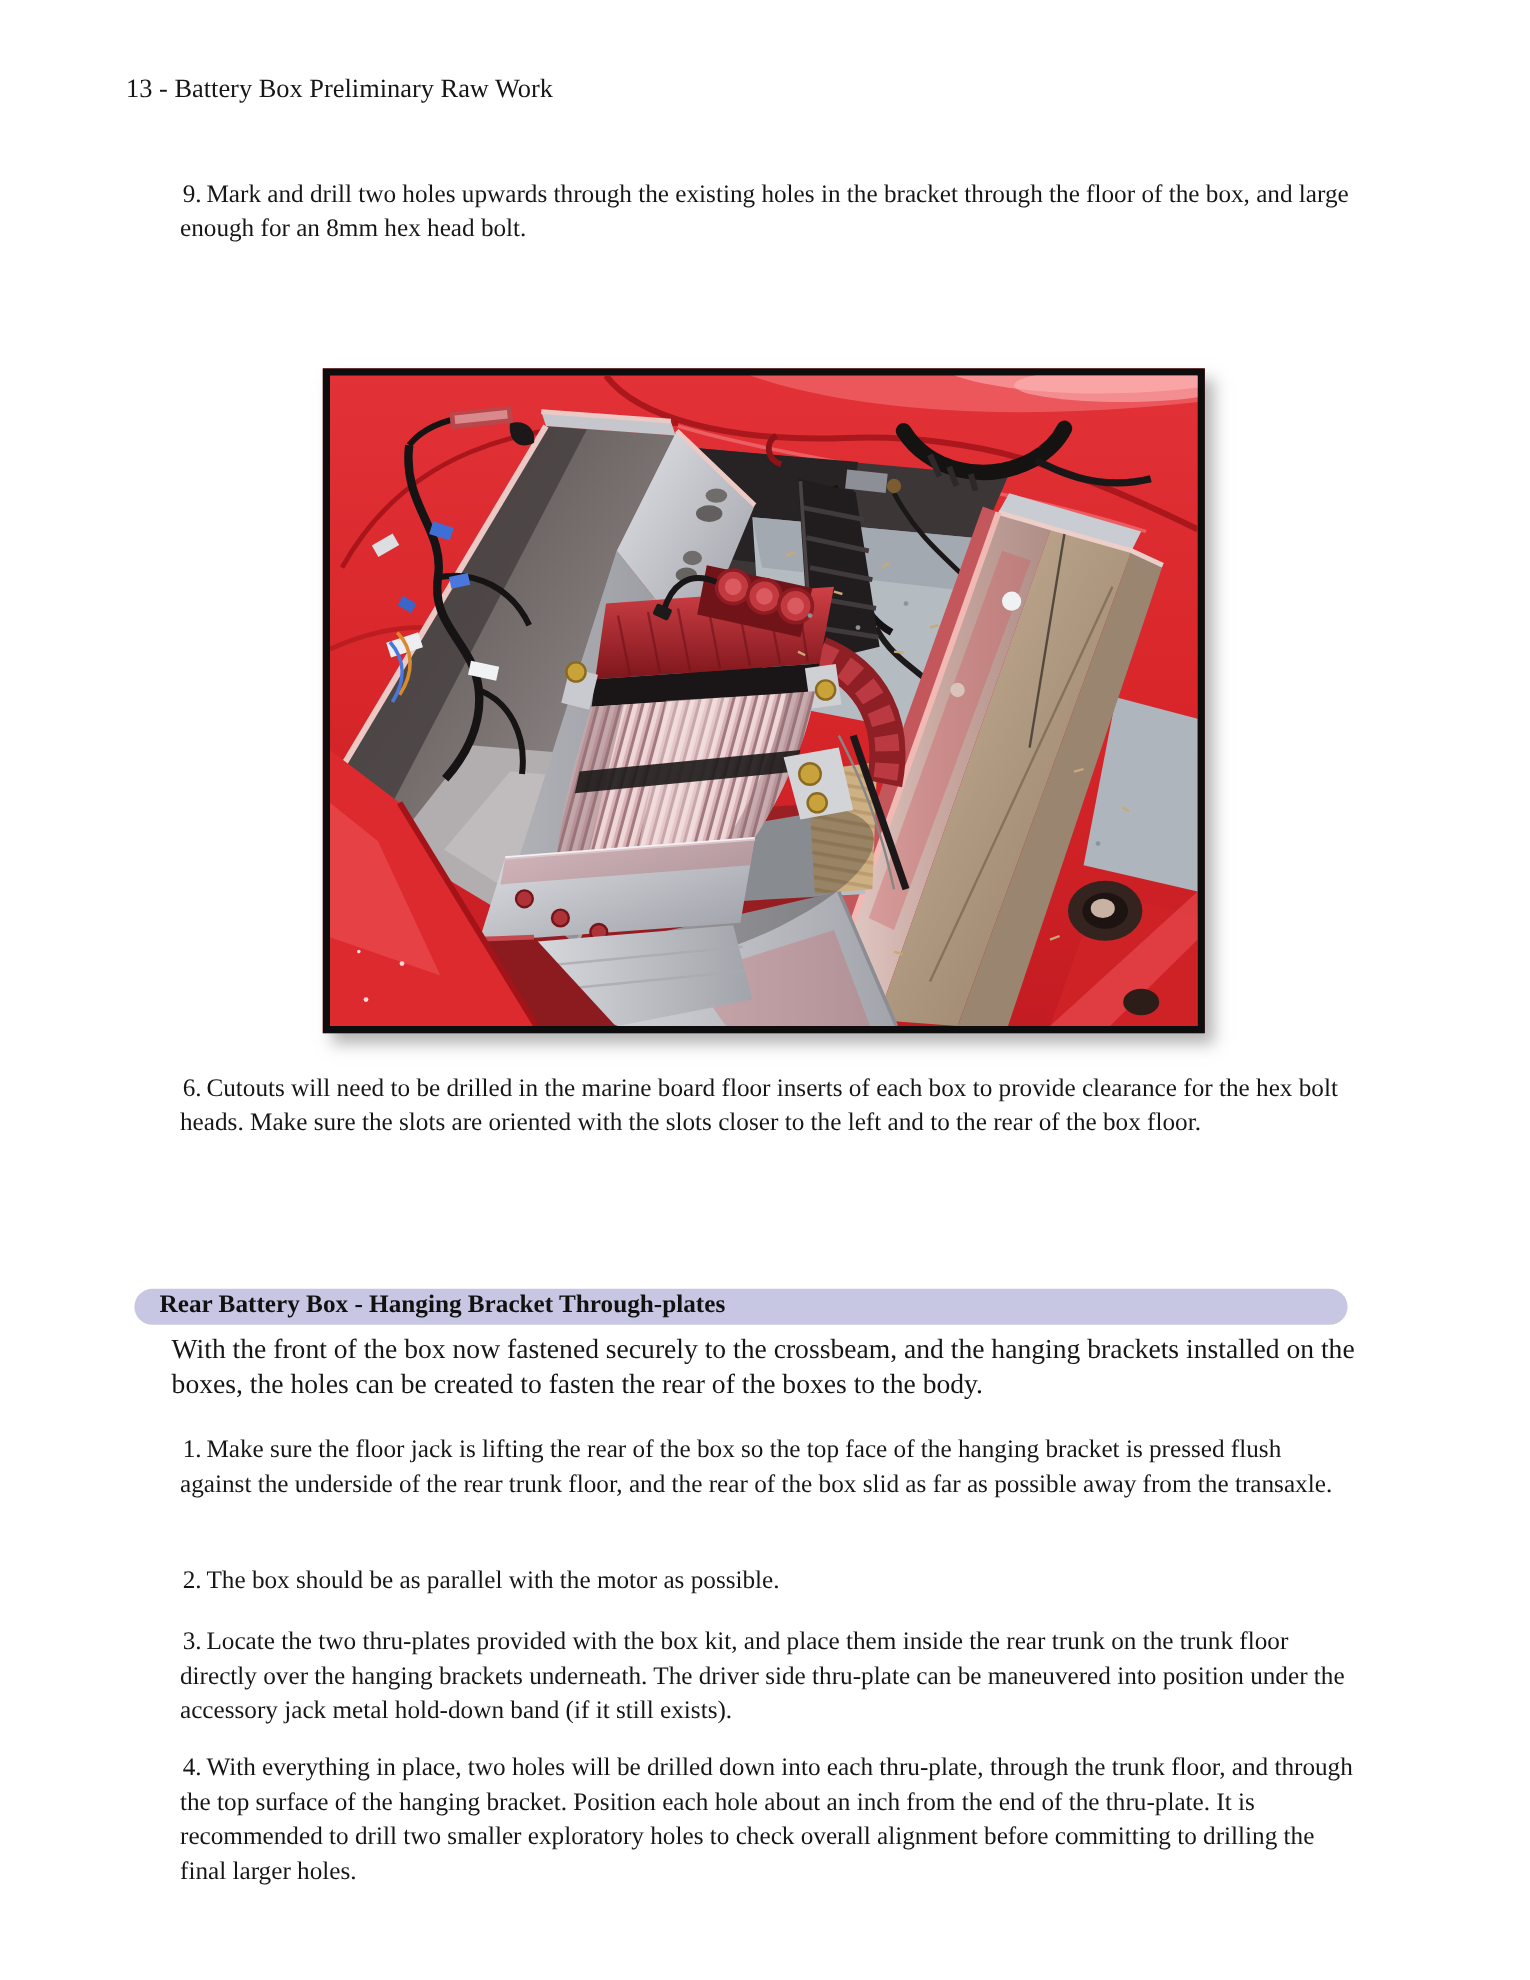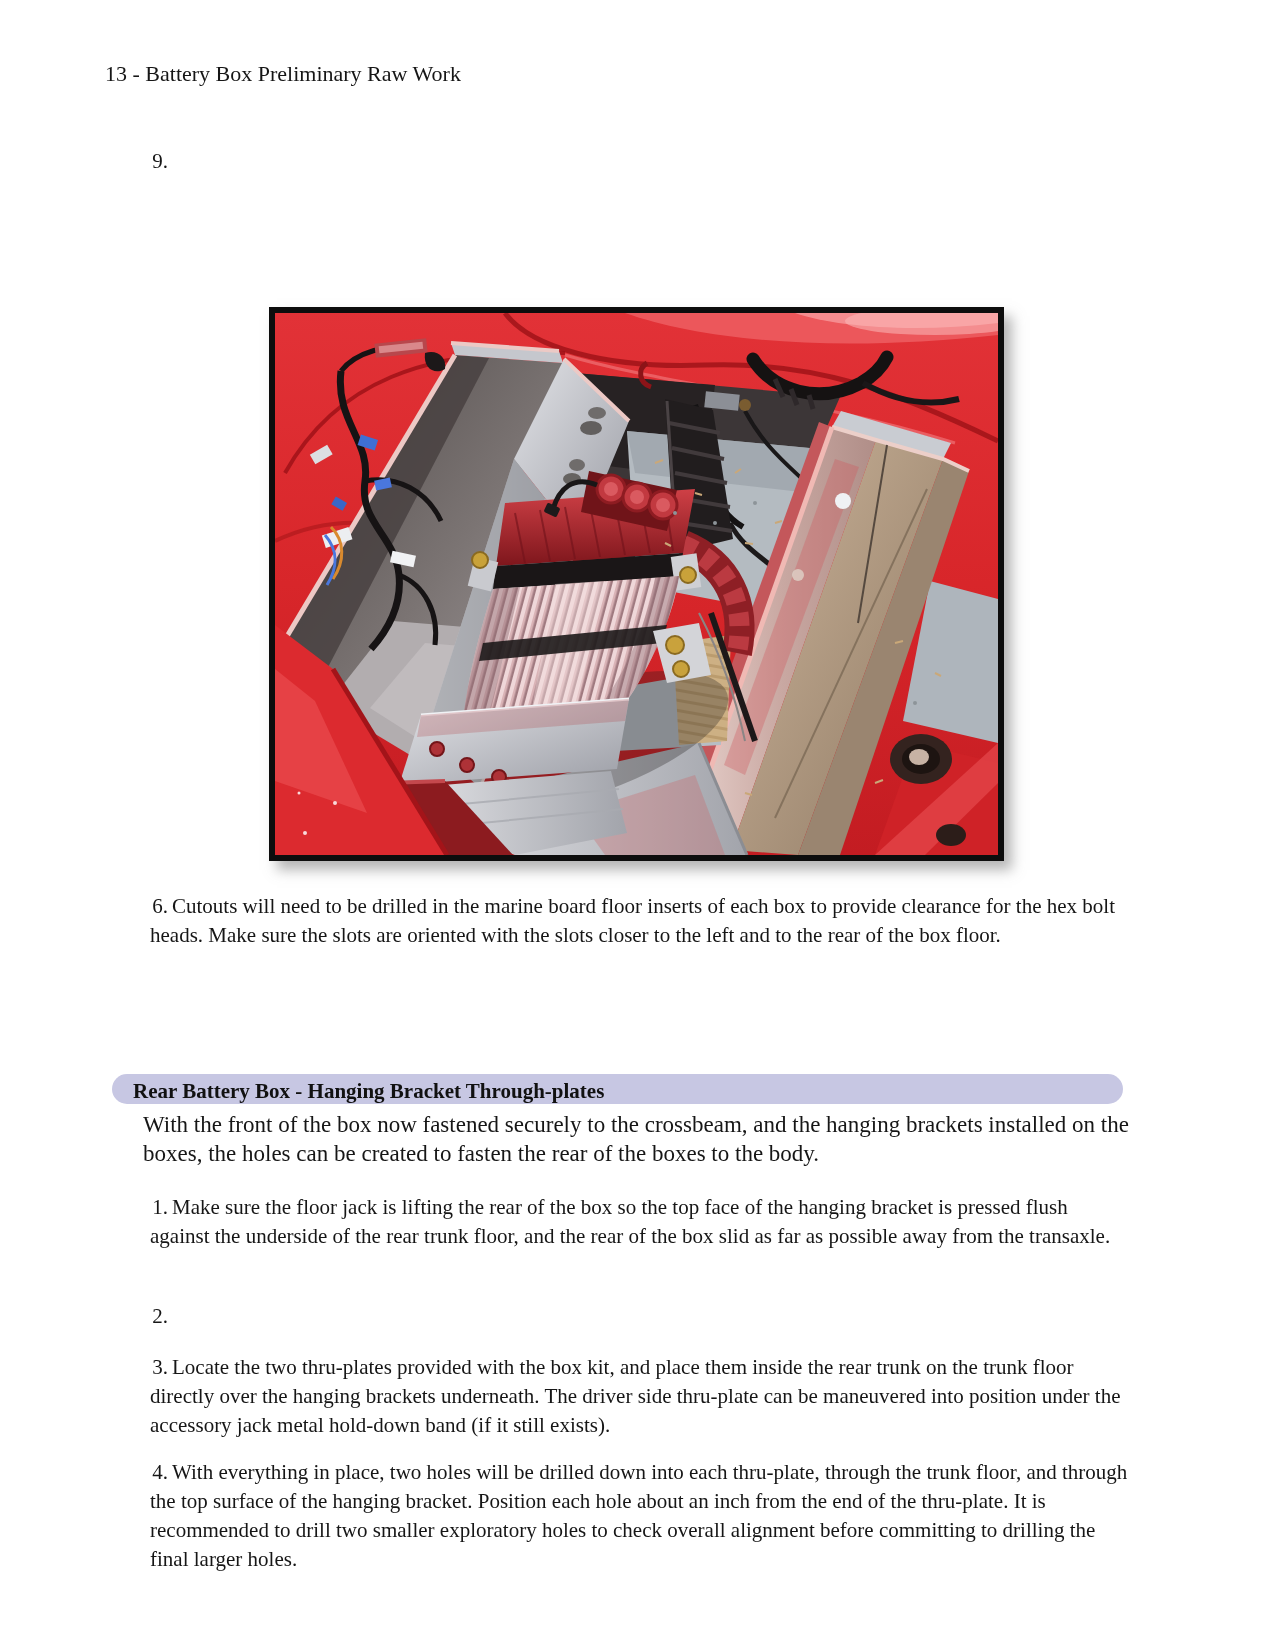--- a/index.html
+++ b/index.html
@@ -6,40 +6,40 @@
   .page {
     position:relative; width:1275px; height:1650px; background:#ffffff;
     font-family:Liberation Serif, serif; color:#161616; overflow:hidden;margin-top:44px;
   }
   .doc-header { position:absolute; left:105px; top:15px; font-size:22px; line-height:30px; }
   .step { position:absolute; left:150px; width:980px; font-size:21px; line-height:29px; text-indent:22px; }
   .step .num { position:absolute; left:-28px; top:0; width:46px; text-align:right; text-indent:0; }
   .para { position:absolute; left:143px; width:988px; font-size:23px; line-height:29px; }
   .section-bar {
     position:absolute; left:112px; top:1030px; width:1011px; height:30px;
-    border-radius:15px; display:flex; align-items:flex-end; padding-left:21px;
+    border-radius:15px; display:flex; align-items:flex-start; padding-left:21px;
     box-sizing:border-box; font-weight:bold; font-size:21px; color:#111;
   }
   .page-number { position:absolute; left:112px; top:1645px; font-size:31px; font-weight:bold; }
   .photo-frame {
     position:absolute; left:269px; top:263px; margin:0; width:723px; height:542px;
     border:6px solid #0d0d0d; box-shadow:8px 9px 12px rgba(110,110,110,0.5);
     background:#d8262a;
   }
   .photo-frame svg { display:block; }
 </style>
 </head>
 <body>
 
 <div class="page">
 
   <div class="doc-header">13 - Battery Box Preliminary Raw Work</div>
 
   <div class="step" style="top:103px">
-    <span class="num">9.</span>
+    <span class="num">9.</span><span>Mark and drill two holes upwards through the existing holes in the bracket through the floor of the box, and large enough for an 8mm hex head bolt.</span>
   </div>
 
   <figure class="photo-frame">
     <svg viewBox="0 0 723 542" width="723" height="542" preserveAspectRatio="none">
       <defs>
         <linearGradient id="gRed" x1="0" y1="0" x2="0" y2="1">
           <stop offset="0" stop-color="#e23237"></stop>
             <stop offset="0.5" stop-color="#d8262a"></stop>
             <stop offset="1" stop-color="#c31c22"></stop>
         </linearGradient>
@@ -257,21 +257,21 @@
   <div class="section-bar" style="background-color: rgb(199, 199, 227);">
     <span>Rear Battery Box - Hanging Bracket Through-plates</span>
   </div>
 
   <div class="para" style="top:1066px">With the front of the box now fastened securely to the crossbeam, and the hanging brackets installed on the boxes, the holes can be created to fasten the rear of the boxes to the body.</div>
 
   <div class="step" style="top:1149px">
     <span class="num">1.</span><span>Make sure the floor jack is lifting the rear of the box so the top face of the hanging bracket is pressed flush against the underside of the rear trunk floor, and the rear of the box slid as far as possible away from the transaxle.</span>
   </div>
   <div class="step" style="top:1258px">
-    <span class="num">2.</span>
+    <span class="num">2.</span><span>The box should be as parallel with the motor as possible.</span>
   </div>
   <div class="step" style="top:1309px">
     <span class="num">3.</span><span>Locate the two thru-plates provided with the box kit, and place them inside the rear trunk on the trunk floor directly over the hanging brackets underneath. The driver side thru-plate can be maneuvered into position under the accessory jack metal hold-down band (if it still exists).</span>
   </div>
   <div class="step" style="top:1414px">
     <span class="num">4.</span><span>With everything in place, two holes will be drilled down into each thru-plate, through the trunk floor, and through the top surface of the hanging bracket. Position each hole about an inch from the end of the thru-plate. It is recommended to drill two smaller exploratory holes to check overall alignment before committing to drilling the final larger holes.</span>
   </div>
 
   <div class="page-number">58</div>
 

